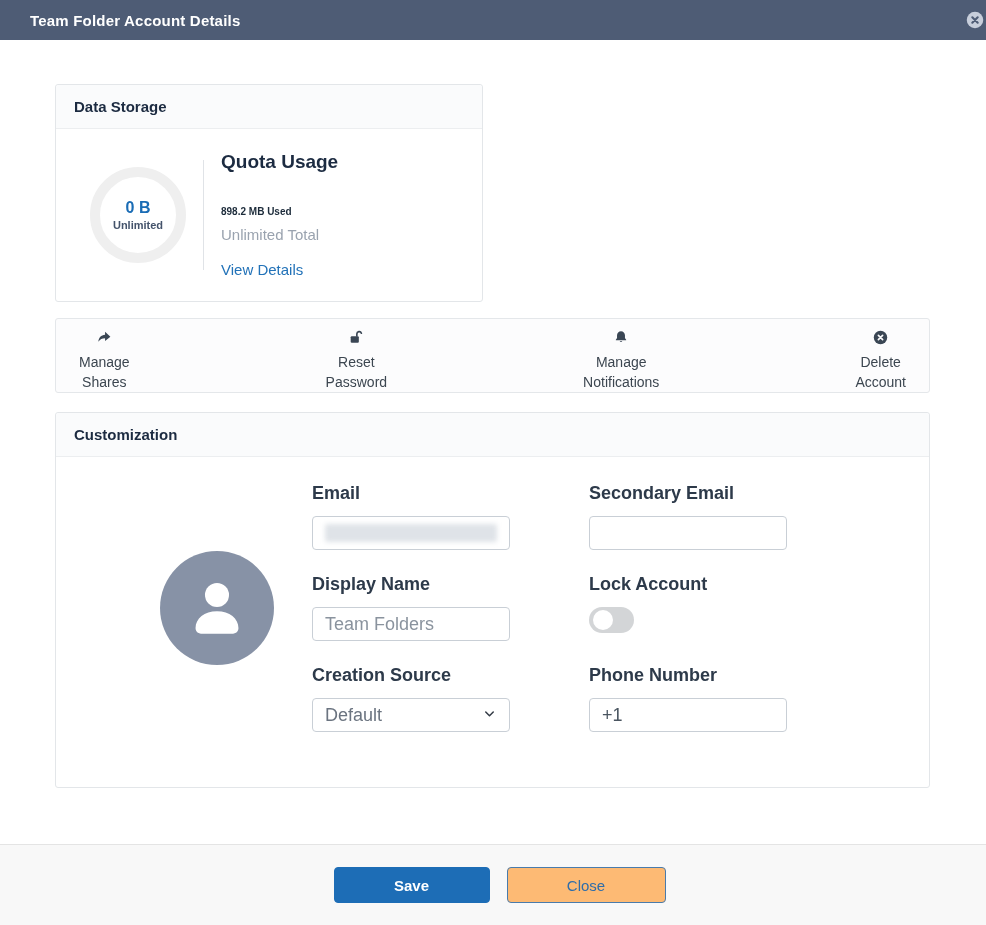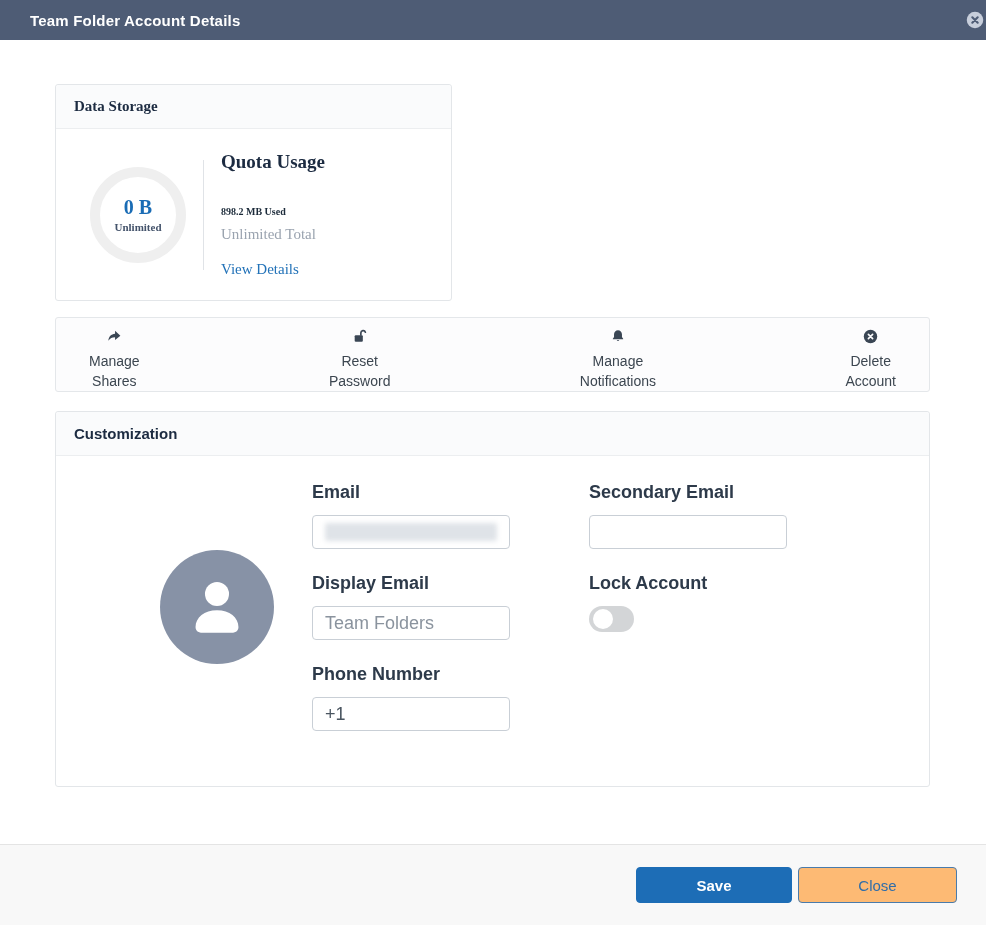--- a/index.html
+++ b/index.html
@@ -42,42 +42,42 @@
     display:flex; justify-content:space-between; align-items:center;
     padding:10px 0; height:42px;
   }
   .acct-label { font-weight:700; font-size:15px; color:#1d2d44; }
   .acct-value { font-size:15px; color:#6e7681; }
   .redact { background:#e3e7eb; border-radius:2px; filter:blur(2.5px); }
   .redact-name  { width:86px;  height:21px; }
   .redact-email { width:293px; height:25px; }
 
   
-  .card-storage { width:397px;font-family:Liberation Serif, serif; }
+  .card-storage { width:428px; }
   .storage-body { display:flex; align-items:center; padding:22px 18px; }
   .donut {
     width:96px; height:96px; border-radius:50%;
     border:10px solid #efefef; background:#fff;
     margin-left:16px;
     display:flex; flex-direction:column; align-items:center; justify-content:center;
   }
-  .donut-value { color:#1a6cb5; font-weight:700; font-size:20px; }
+  .donut-value { color:#1a6cb5; font-weight:700; font-size:16px; }
   .donut-label { color:#44536b; font-weight:700; font-size:11px; margin-top:2px; }
   .storage-divider { width:1px; height:110px; background:#e0e3e7; margin:0 17px; }
   .quota-heading { font-weight:700; font-size:19px; color:#1c2b41; margin-bottom:27px; }
   .quota-used { font-weight:700; font-size:10px; color:#1c2b3a; line-height:23px; }
   .quota-total { font-size:15px; color:#9aa3af; line-height:23px; }
   .quota-link { font-size:15px; color:#2272b8; margin-top:15px; cursor:pointer; display:inline-block; }
 
   
   .action-bar {
     margin-top:16px; height:75px;
     border:1px solid #e4e7ea; border-radius:3px; background:#fcfcfd;
     display:flex; justify-content:space-between; align-items:flex-start;
-    padding:10px 33px 0;
+    padding:10px 23px 0;
   }
   .action-item {
     display:flex; flex-direction:column; align-items:center;
     cursor:pointer; color:#3c4650; font-size:14px; line-height:20px; text-align:center;
   }
   .action-item svg { margin-bottom:1px; }
 
   
   .card-custom { margin-top:19px; }
   .custom-body { display:flex; padding:26px 0 55px; }
@@ -110,22 +110,22 @@
     position:relative; cursor:pointer; margin-top:4px;
   }
   .toggle-knob {
     position:absolute; top:3px; left:4px; width:20px; height:20px;
     border-radius:50%; background:#fff;
   }
 
   
   .modal-footer {
     flex:0 0 81px; background:#f8f8f8; border-top:1px solid #e4e4e4;
-    display:flex; align-items:center; justify-content:flex-end;
-    gap:6px; padding-right:29px;padding-left:42px;
+    display:flex; align-items:center; justify-content:center;
+    gap:17px; padding-right:29px;padding-left:42px;
   }
   .btn {
     height:36px; border-radius:4px; font-family:"Liberation Sans", sans-serif;
     font-size:15px; cursor:pointer;
   }
   .btn-save {
     width:156px; background:#1d6db6; color:#fff; border:1px solid #1d6db6; font-weight:700;
   }
   .btn-close {
     width:159px; background:#fdba74; color:#2f6da9; border:1px solid #4a7bab;
@@ -236,31 +236,42 @@
             <span class="redact-input"></span>
           </div>
         </div>
 
         <div>
           <label class="field-label">Secondary Email</label>
           <input class="text-input" type="text" value="" style="">
         </div>
 
         <div>
-          <label class="field-label">Display Email</label>
+          <label class="field-label">Display Name</label>
           <input class="text-input" type="text" placeholder="Team Folders" style="">
         </div>
 
         <div>
           <label class="field-label">Lock Account</label>
           <div class="toggle">
             <div class="toggle-knob"></div>
           </div>
         </div>
 
+        <div>
+          <label class="field-label">Creation Source</label>
+          <div class="select-box">
+            <span>Default</span>
+            <span>
+              <svg width="15" height="15" viewBox="0 0 24 24">
+                <polyline points="6 9.5 12 15.5 18 9.5" fill="none" stroke="#333b46" stroke-width="2.4" stroke-linecap="round" stroke-linejoin="round"></polyline>
+              </svg>
+            </span>
+          </div>
+        </div>
 
         <div>
           <label class="field-label">Phone Number</label>
           <input class="text-input" type="text" value="+1" style="">
         </div>
 
       </div>
     </div>
   </div>
 

